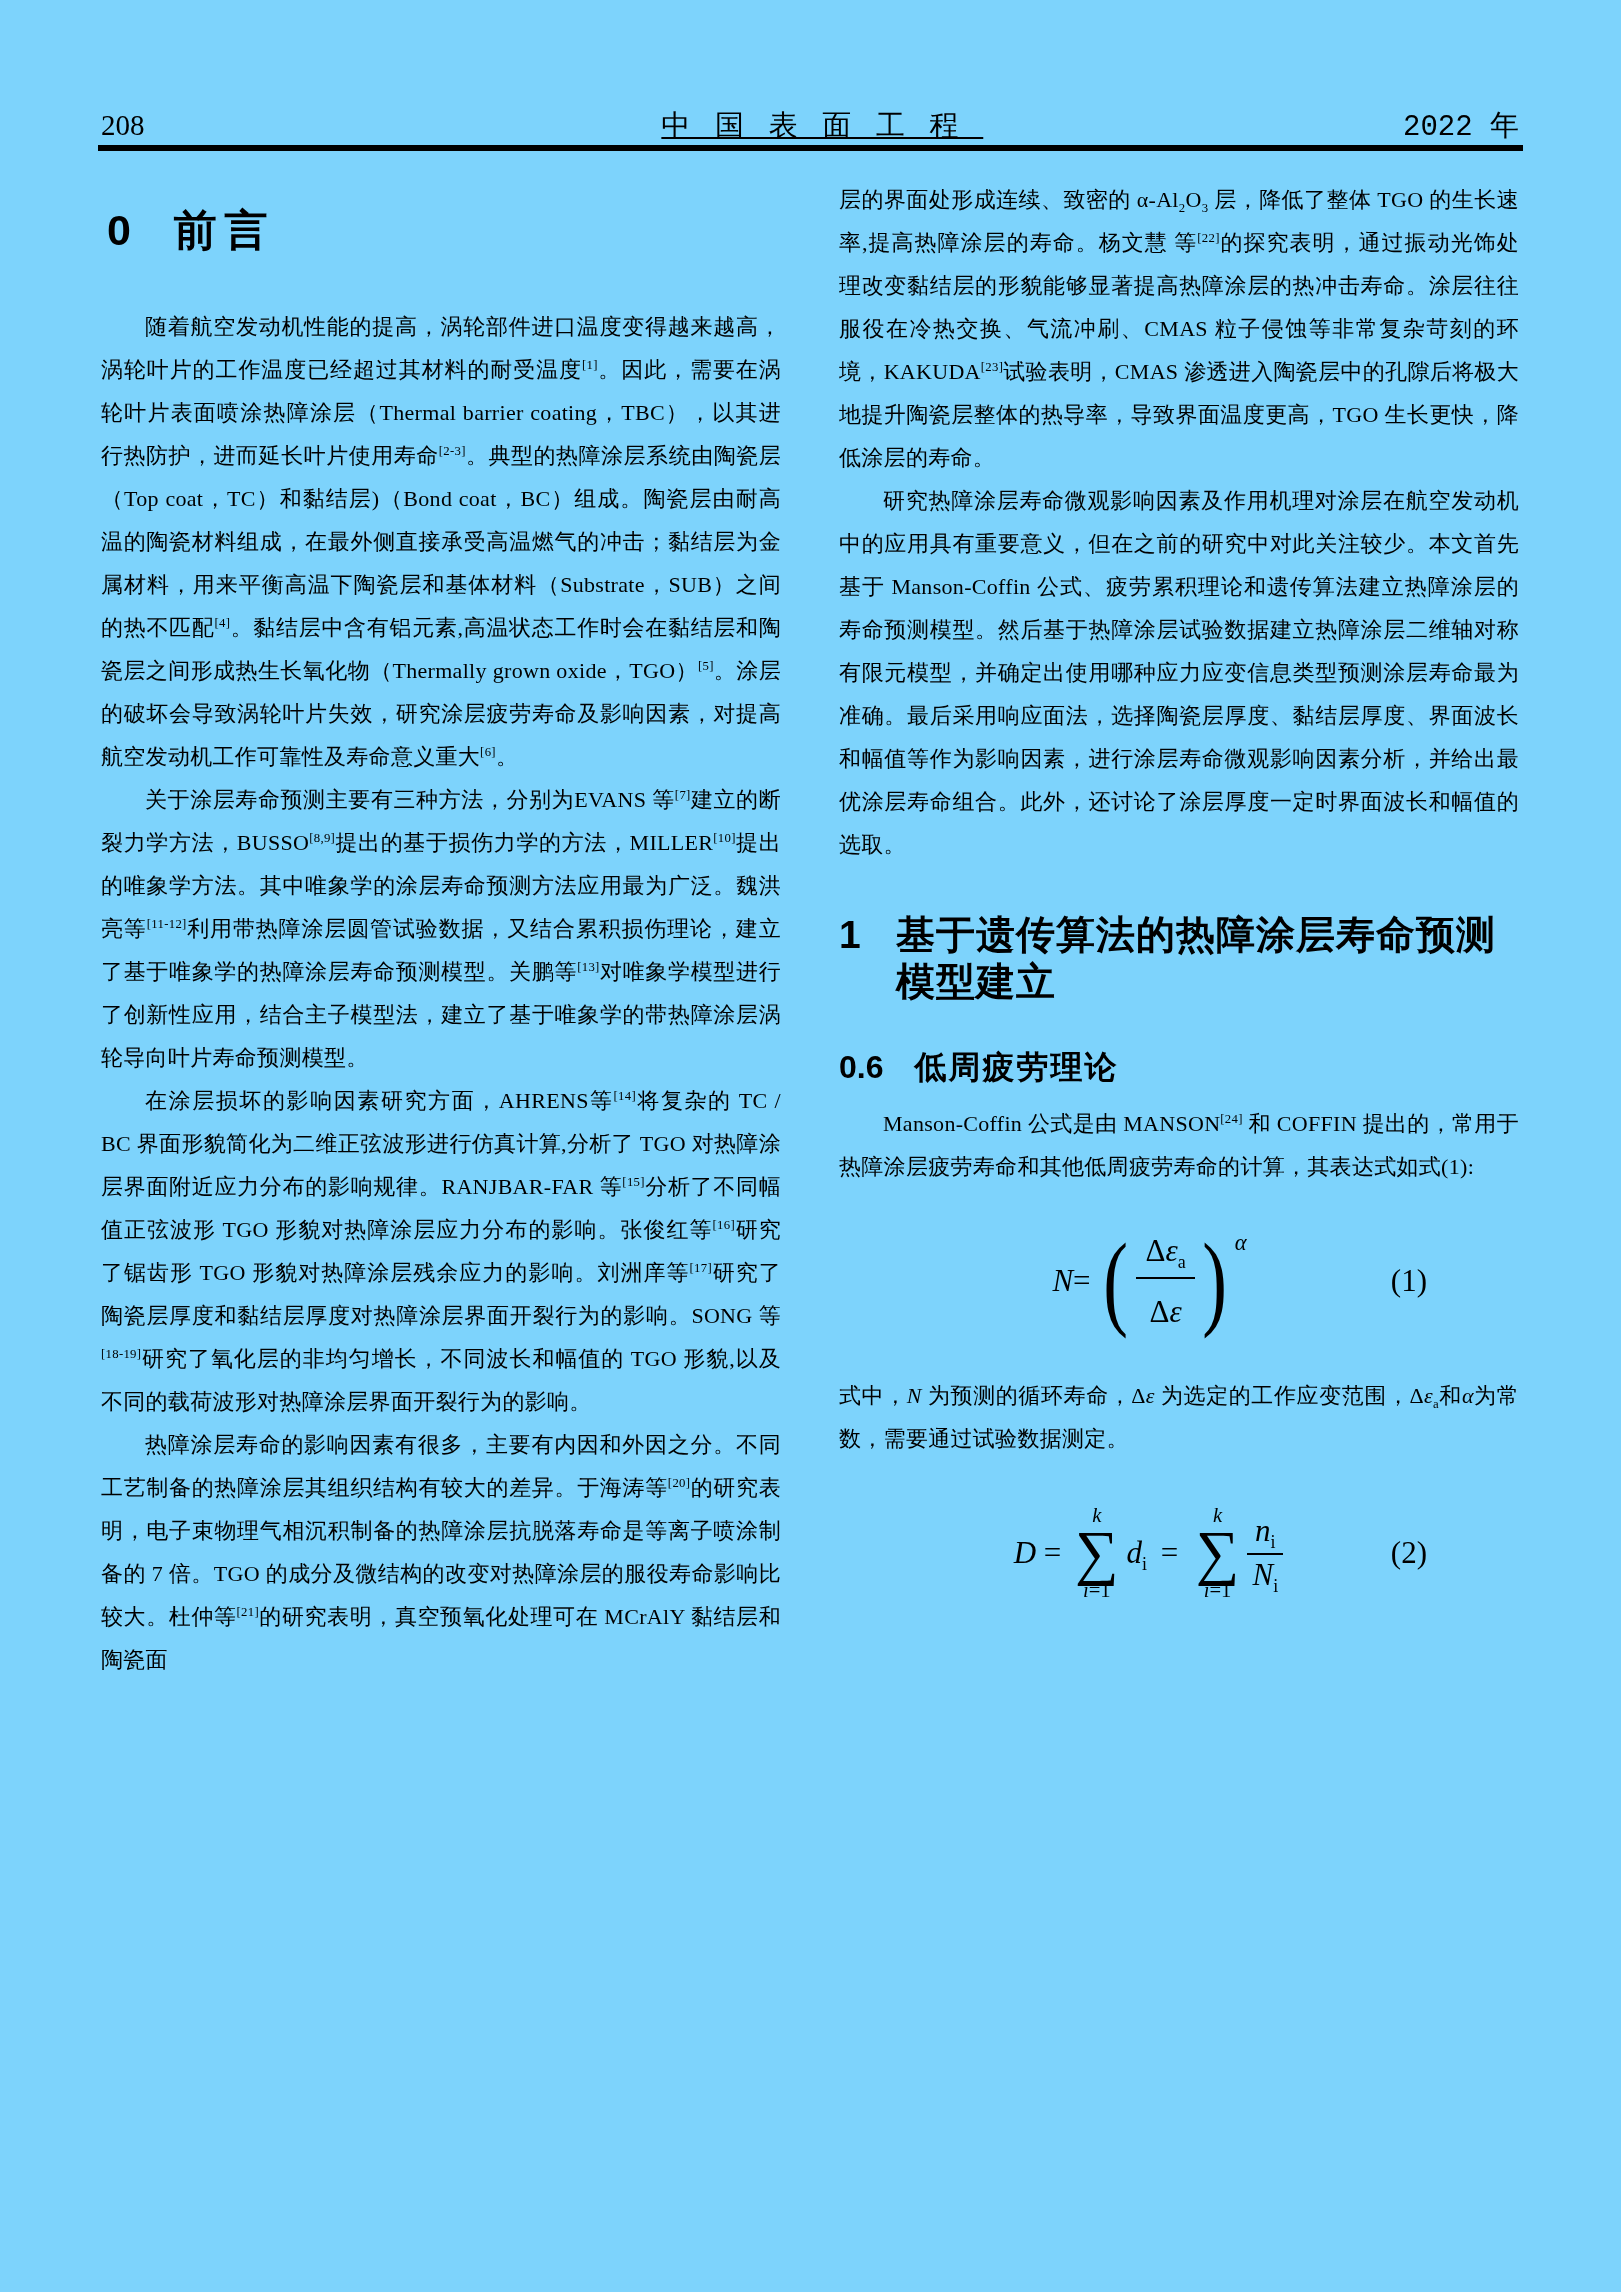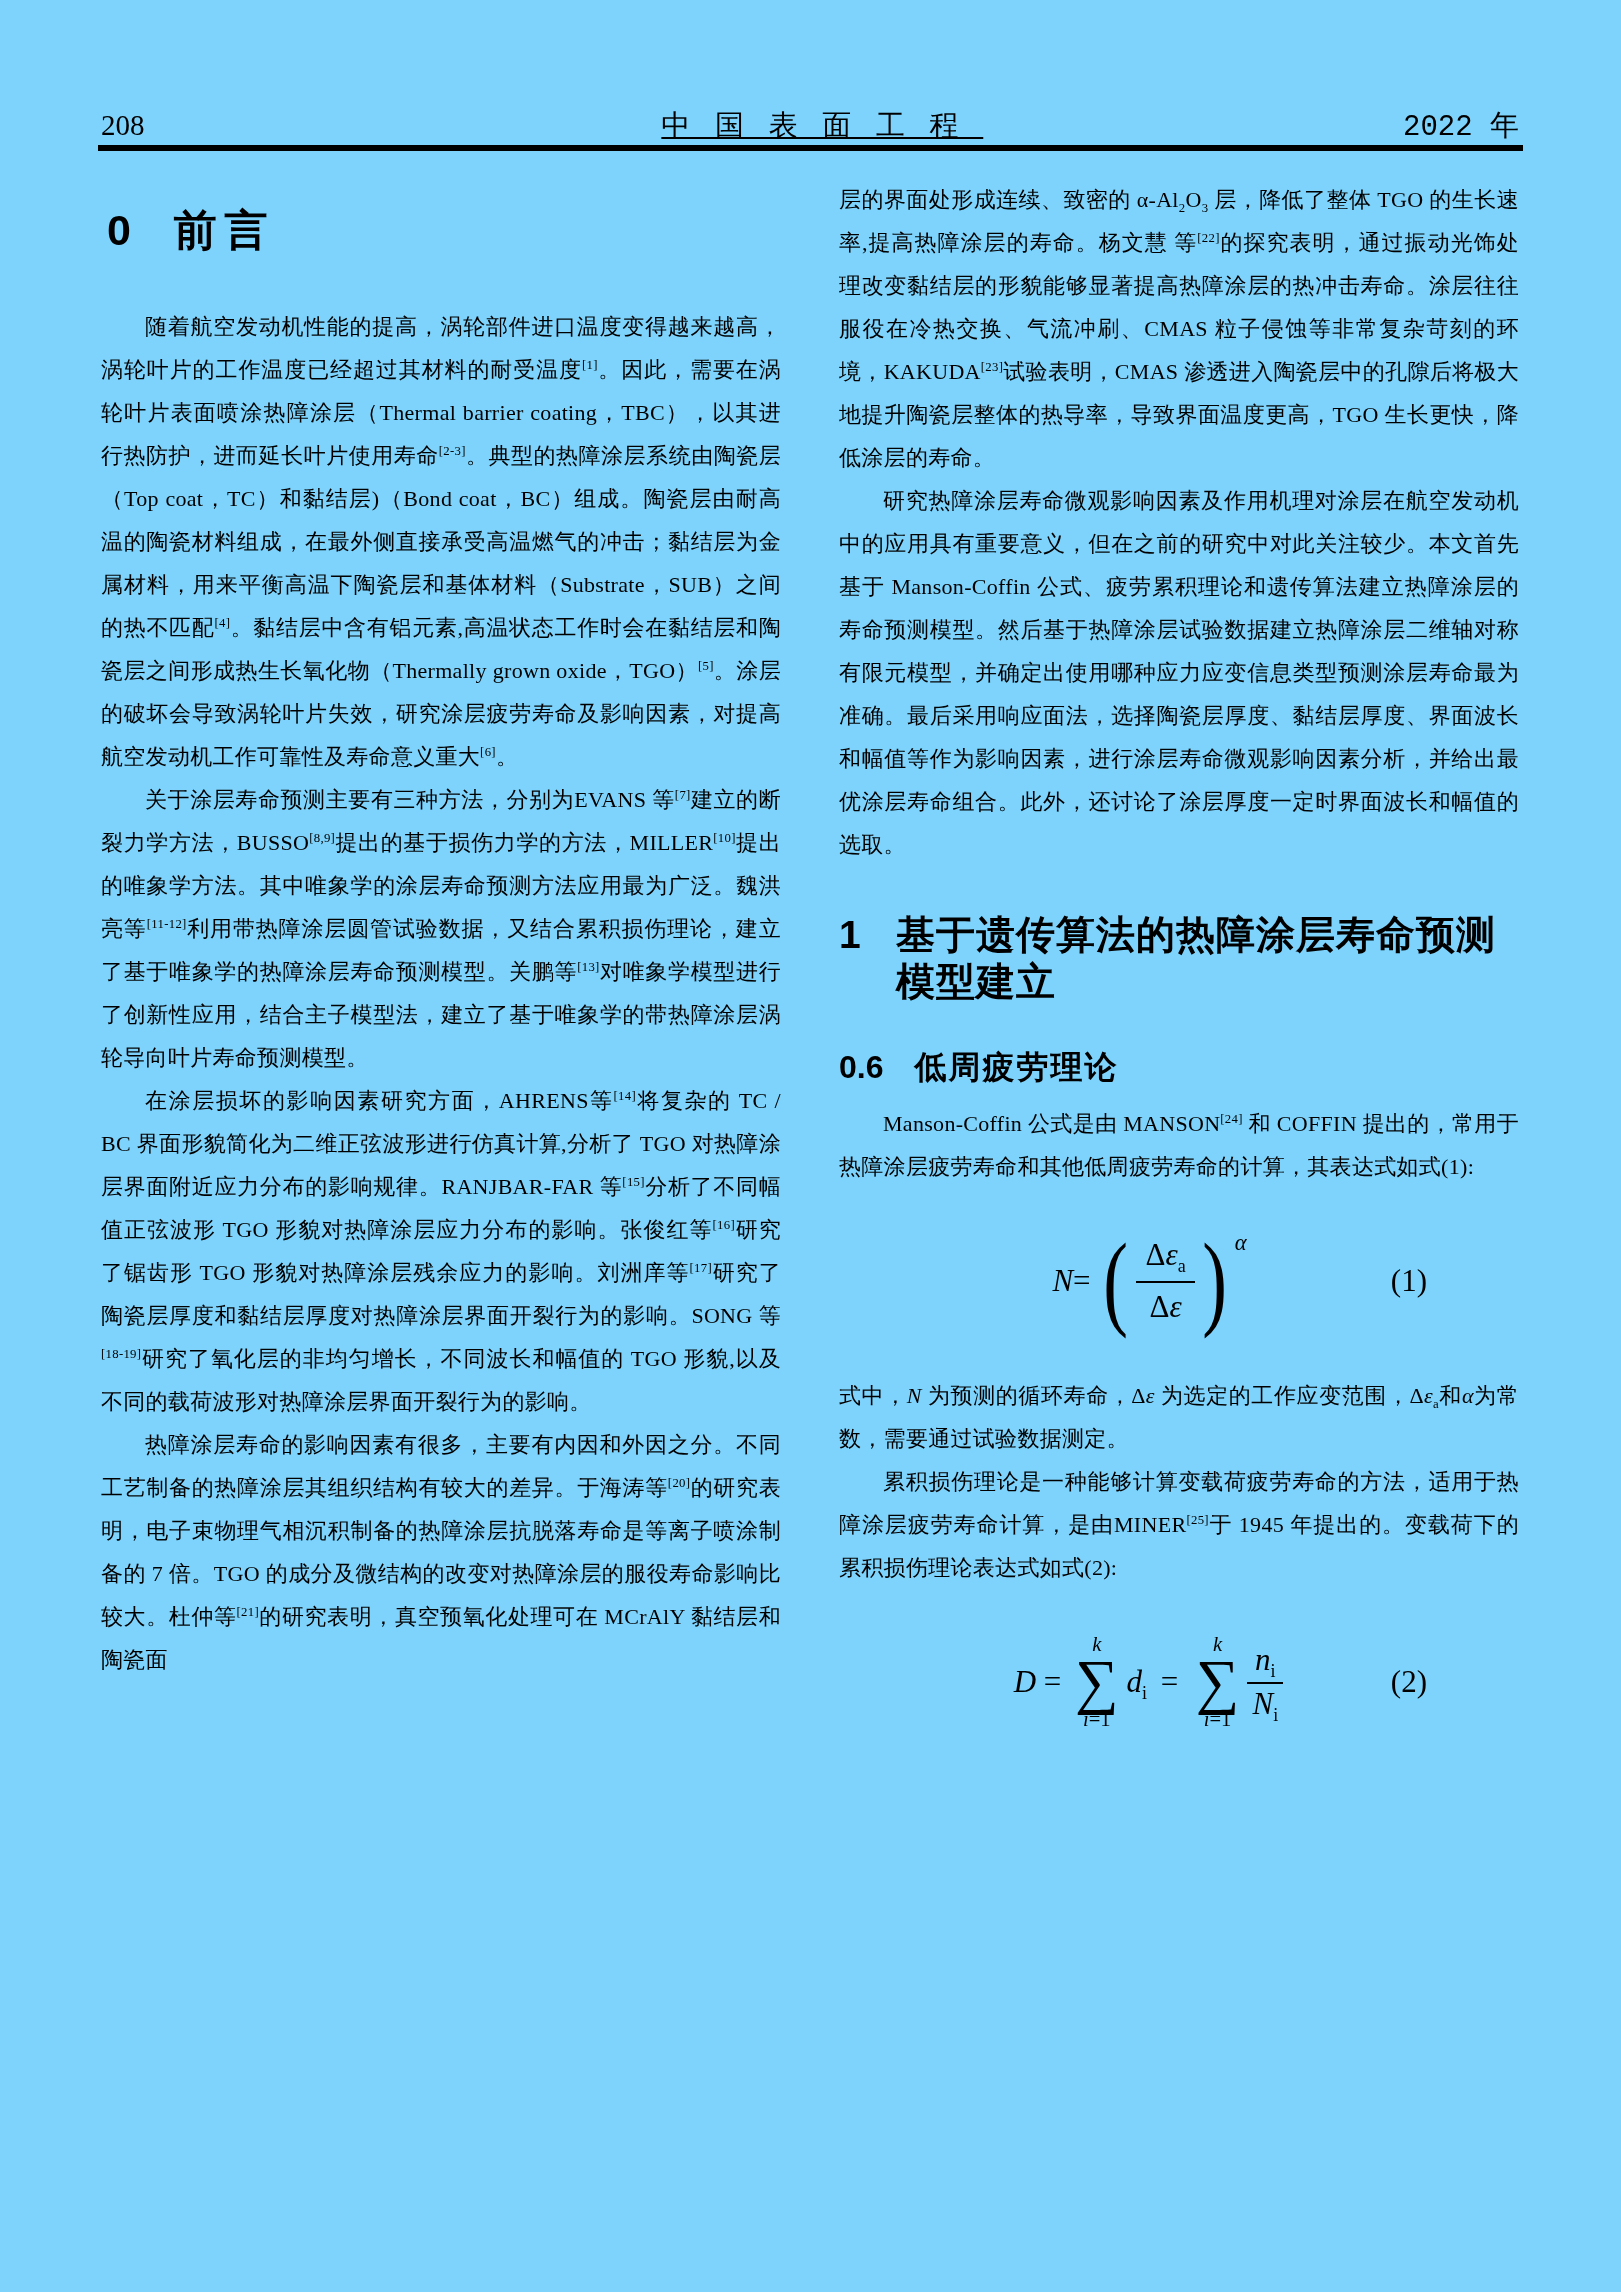--- a/index.html
+++ b/index.html
@@ -73,21 +73,21 @@
     display:flex;align-items:center;justify-content:center;
     margin:19.6px 59px 19.6px 0;
     min-height:147px;
     font-size:31px;
   }
   .eqbody{display:inline-flex;align-items:center;}
   .eqlhs{margin-right:7.8px;}
   .bigp{font-size:106px;font-weight:300;line-height:1;transform:scaleX(.7);}
   .frac{display:inline-flex;flex-direction:column;align-items:center;margin:0 2px;vertical-align:middle;}
   .frac .fnum{border-bottom:2.9px solid #000;padding:0 9.8px 7.8px 9.8px;}
-  .frac .fden{padding-top:6px;}
+  .frac .fden{padding-top:15px;}
   .eqexp{font-size:22.5px;align-self:flex-start;margin:2px 0 0 2px;}
   .eqlabel{position:absolute;right:33px;top:50%;transform:translateY(-50%);font-size:31px;}
   .sum{display:inline-flex;flex-direction:column;align-items:center;margin:0 5.9px;}
   .sum .sumtop,.sum .sumbot{font-size:20.6px;line-height:1.15;}
   .sum .sigma{font-size:61px;line-height:0.85;font-weight:500;}
   .eqterm{margin:0 2px;}
   .eqeq{margin:0 11.8px;}
   .smallfrac .fnum{border-bottom:2.9px solid #000;padding:0 7.8px 3.9px 7.8px;}
   .smallfrac .fden{padding-top:2px;}
   .eq sub{font-size:0.58em;vertical-align:sub;line-height:0;}
@@ -141,21 +141,20 @@
             <span class="fnum">Δ<i>ε</i><sub>a</sub></span>
             <span class="fden">Δ<i>ε</i></span>
           </span>
           <span class="bigp">)</span>
           <span class="eqexp"><i>α</i></span>
         </span>
         <span class="eqlabel">(1)</span>
       </div>
 
       <p class="para">式中，<i>N</i> 为预测的循环寿命，Δ<i>ε</i> 为选定的工作应变范围，Δ<i>ε</i><sub>a</sub>和<i>α</i>为常数，需要通过试验数据测定。</p>
-      <p class="para indent">累积损伤理论是一种能够计算变载荷疲劳寿命的方法，适用于热障涂层疲劳寿命计算，是由MINER<sup>[25]</sup>于 1945 年提出的。变载荷下的累积损伤理论表达式如式(2):</p>
 
       <div class="eq">
         <span class="eqbody">
           <span class="eqlhs"><i>D</i> =</span>
           <span class="sum">
             <span class="sumtop"><i>k</i></span>
             <span class="sigma">∑</span>
             <span class="sumbot"><i>i</i>=1</span>
           </span>
           <span class="eqterm"><i>d</i><sub>i</sub></span>

